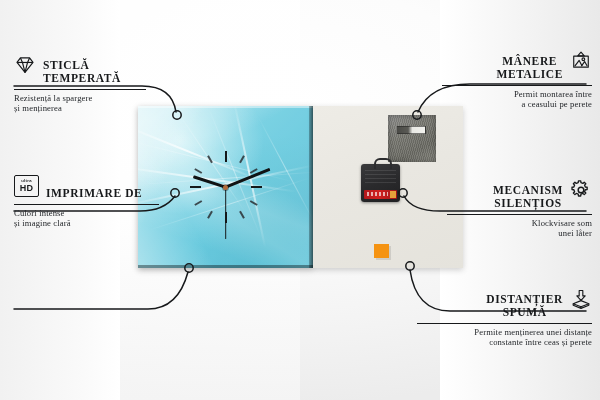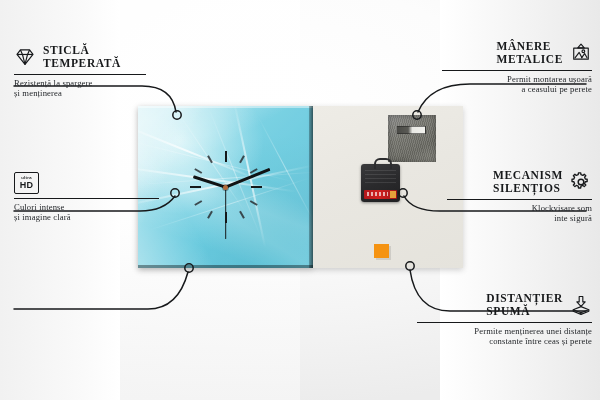--- a/index.html
+++ b/index.html
@@ -81,44 +81,44 @@
   
   #lines{position:absolute;left:0;top:0;width:600px;height:400px;pointer-events:none;}
 
   
   .callout{position:absolute;}
   .callout .head{display:flex;align-items:center;gap:7px;}
   .callout.right .head{justify-content:flex-end;}
   .ttl{
     font-family:"Liberation Serif", serif;
     font-size:11.5px;font-weight:bold;color:#17191b;
-    letter-spacing:.6px;line-height:13px;text-transform:uppercase;
-  }
-  .callout.right .ttl{text-align:left;}
+    letter-spacing:.6px;line-height:13px;text-transform:uppercase;margin-top:15px;
+  }
+  .callout.right .ttl{text-align:center;}
   .rule{height:1px;background:#17191b;margin:4px 0 3px;}
   .desc{
     font-family:"Liberation Serif", serif;
     font-size:8.6px;color:#23262a;line-height:10.4px;letter-spacing:.15px;
   }
   .callout.right .desc{text-align:right;}
   .ico{width:22px;height:20px;flex:0 0 22px;display:block;}
   .ico svg{display:block;width:22px;height:20px;}
   .hd-ico{
     width:23px;height:20px;flex:0 0 23px;border:1.2px solid #17191b;border-radius:2px;
     display:flex;flex-direction:column;align-items:center;justify-content:center;line-height:1;
   }
   .hd-ico .u{font-family:"Liberation Sans",sans-serif;font-size:4.2px;font-weight:bold;letter-spacing:.3px;color:#17191b;}
   .hd-ico .h{font-family:"Liberation Sans",sans-serif;font-size:9px;font-weight:bold;letter-spacing:.2px;color:#17191b;margin-top:.5px;}
 
   #c1{left:14px;top:44px;width:132px;}
   #c2{left:14px;top:172px;width:145px;}
   #c3{left:14px;top:278px;width:133px;}
   #c4{right:8px;top:40px;width:150px;}
   #c5{right:8px;top:169px;width:145px;}
-  #c6{right:8px;top:292px;width:175px;}
+  #c6{right:8px;top:278px;width:175px;}
 </style>
 </head>
 <body>
 
 <div id="stage">
 
   <div class="bg-band band1"></div>
   <div class="bg-band band3"></div>
   <div class="bg-band band2"></div>
 
@@ -244,21 +244,21 @@
     </div>
   </div>
 
   <div class="callout left" id="c2">
     <div class="head">
       <span class="hd-ico">
         <span class="u">ultra</span>
         <span class="h">HD</span>
       </span>
       <span class="ttl">
-        <br>
+        <span>IMPRIMARE DE</span><br>
       </span>
     </div>
     <div class="rule"></div>
     <div class="desc">
       <span>Culori intense</span><br>
       <span>și imagine clară</span>
     </div>
   </div>
 
 
@@ -275,21 +275,21 @@
           <rect x="4" y="5.6" width="16" height="12.2"></rect>
           <path d="M5.2 16.6 L10 10.4 L13.2 16.6"></path>
           <path d="M12.4 16.6 L16 11.6 L18.8 16.6"></path>
           <circle cx="14.6" cy="9.1" r="1.5"></circle>
         </g>
           </svg>
       </span>
     </div>
     <div class="rule"></div>
     <div class="desc">
-      <span>Permit montarea ușoară</span><br>
+      <span>Permit montarea între</span><br>
       <span>a ceasului pe perete</span>
     </div>
   </div>
 
   <div class="callout right" id="c5">
     <div class="head">
       <span class="ttl">
         <span>MECANISM</span><br>
         <span>SILENȚIOS</span>
       </span>
@@ -298,21 +298,21 @@
             <g fill="none" stroke="#17191b" stroke-width="1.6" stroke-linejoin="round">
           <path d="M12 2.6 l2.3 .9 1.6-1.5 1.9 1.9 -1.5 1.6 .9 2.3 2.2 .3 v2.7 l-2.2 .3 -.9 2.3 1.5 1.6 -1.9 1.9 -1.6-1.5 -2.3 .9 -.3 2.2 h-2.7 l-.3-2.2 -2.3-.9 -1.6 1.5 -1.9-1.9 1.5-1.6 -.9-2.3 -2.2-.3 v-2.7 l2.2-.3 .9-2.3 -1.5-1.6 1.9-1.9 1.6 1.5 2.3-.9 .3-2.2 h2.7 Z" transform="scale(.92) translate(1,.6)"></path>
           <circle cx="12" cy="11" r="3.1"></circle>
         </g>
           </svg>
       </span>
     </div>
     <div class="rule"></div>
     <div class="desc">
       <span>Klockvisare som</span><br>
-      <span>inte sigură</span>
+      <span>unei låter</span>
     </div>
   </div>
 
   <div class="callout right" id="c6">
     <div class="head">
       <span class="ttl">
         <span>DISTANȚIER</span><br>
         <span>SPUMĂ</span>
       </span>
       <span class="ico">

